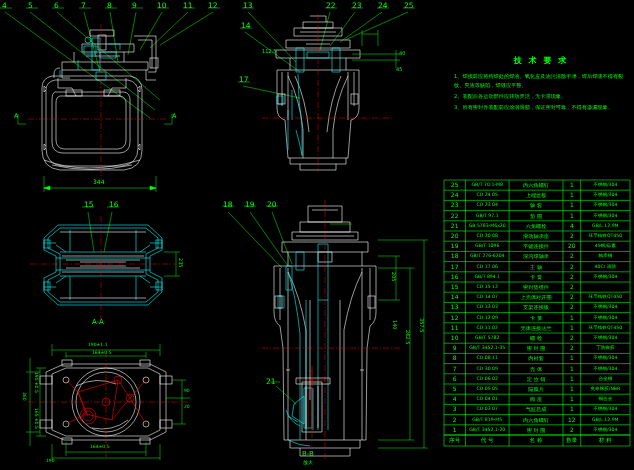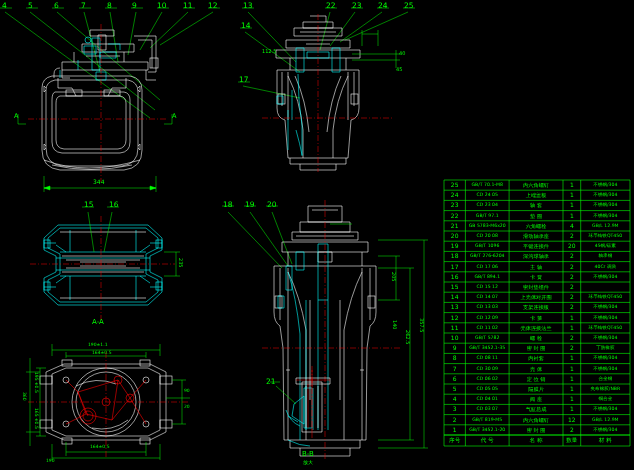--- a/index.html
+++ b/index.html
@@ -454,20 +454,28 @@
 <div style="position:absolute;left:34px;top:408px;color:#0f0;font-size:4.5px;writing-mode:vertical-rl;">165±0.5</div>
 <div style="position:absolute;left:90px;top:444px;color:#0f0;font-size:4.5px;">164±0.5</div>
 <div style="position:absolute;left:46px;top:458px;color:#0f0;font-size:4.5px;">190</div>
 <div style="position:absolute;left:184px;top:388px;color:#0f0;font-size:4.5px;">90</div>
 <div style="position:absolute;left:184px;top:404px;color:#0f0;font-size:4.5px;">20</div>
 
 <div style="position:absolute;left:302px;top:450px;color:#0f0;font-size:7px;">B-B</div>
 <div style="position:absolute;left:303px;top:459px;color:#0f0;font-size:5px;">放大</div>
 <div style="position:absolute;left:266px;top:377px;color:#0f0;font-size:7.5px;">21</div>
 
+<div id="tech-req" style="position:absolute;left:452px;top:55px;width:178px;">
+  <div style="text-align:center;color:#0f0;font-size:8px;font-weight:bold;letter-spacing:2px;">技 术 要 求</div>
+  <div id="req-list" style="margin-top:6px;">
+        <div style="color: rgb(0, 255, 0); font-size: 5.2px; line-height: 9px; margin-bottom: 2px; padding-left: 2px;">1、焊接前应将待焊处的焊渣、氧化皮及油污清除干净，焊后焊缝不得有裂纹、夹渣等缺陷，焊缝应平整。</div>
+        <div style="color: rgb(0, 255, 0); font-size: 5.2px; line-height: 9px; margin-bottom: 2px; padding-left: 2px;">2、装配后各运动部件应转动灵活，无卡滞现象。</div>
+        <div style="color: rgb(0, 255, 0); font-size: 5.2px; line-height: 9px; margin-bottom: 2px; padding-left: 2px;">3、所有密封件装配前应涂润滑脂，保证密封可靠，不得有渗漏现象。</div>
+      </div>
+</div>
 
 <div id="bom-table" style="position:absolute;left:444px;top:180px;width:186px;height:266px;">
       <div style="position: absolute; left: 0px; top: 0px; width: 21.39px; height: 10.2px; line-height: 10.2px; color: rgb(0, 255, 0); font-size: 6px; text-align: center; overflow: hidden; white-space: nowrap;">25</div>
       <div style="position: absolute; left: 21.39px; top: 0px; width: 43.71px; height: 10.2px; line-height: 10.2px; color: rgb(0, 255, 0); font-size: 4.6px; text-align: center; overflow: hidden; white-space: nowrap;">GB/T 70.1-M8</div>
       <div style="position: absolute; left: 65.1px; top: 0px; width: 53.94px; height: 10.2px; line-height: 10.2px; color: rgb(0, 255, 0); font-size: 5.2px; text-align: center; overflow: hidden; white-space: nowrap;">内六角螺钉</div>
       <div style="position: absolute; left: 119.04px; top: 0px; width: 17.67px; height: 10.2px; line-height: 10.2px; color: rgb(0, 255, 0); font-size: 6px; text-align: center; overflow: hidden; white-space: nowrap;">1</div>
       <div style="position: absolute; left: 136.71px; top: 0px; width: 49.29px; height: 10.2px; line-height: 10.2px; color: rgb(0, 255, 0); font-size: 4.6px; text-align: center; overflow: hidden; white-space: nowrap;">不锈钢/304</div>
       <div style="position: absolute; left: 0px; top: 10.2px; width: 21.39px; height: 10.2px; line-height: 10.2px; color: rgb(0, 255, 0); font-size: 6px; text-align: center; overflow: hidden; white-space: nowrap;">24</div>
       <div style="position: absolute; left: 21.39px; top: 10.2px; width: 43.71px; height: 10.2px; line-height: 10.2px; color: rgb(0, 255, 0); font-size: 4.6px; text-align: center; overflow: hidden; white-space: nowrap;">CD 24 05</div>
       <div style="position: absolute; left: 65.1px; top: 10.2px; width: 53.94px; height: 10.2px; line-height: 10.2px; color: rgb(0, 255, 0); font-size: 5.2px; text-align: center; overflow: hidden; white-space: nowrap;">上端盖板</div>

